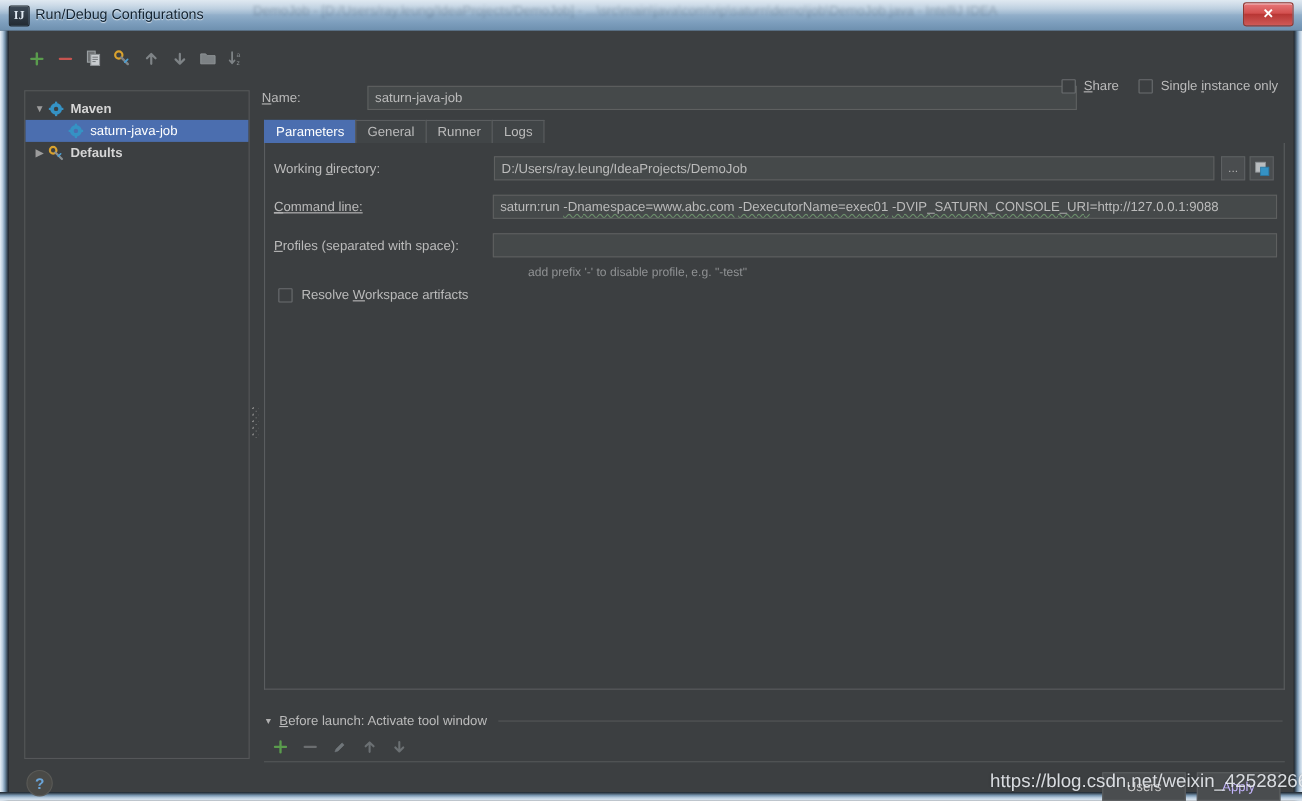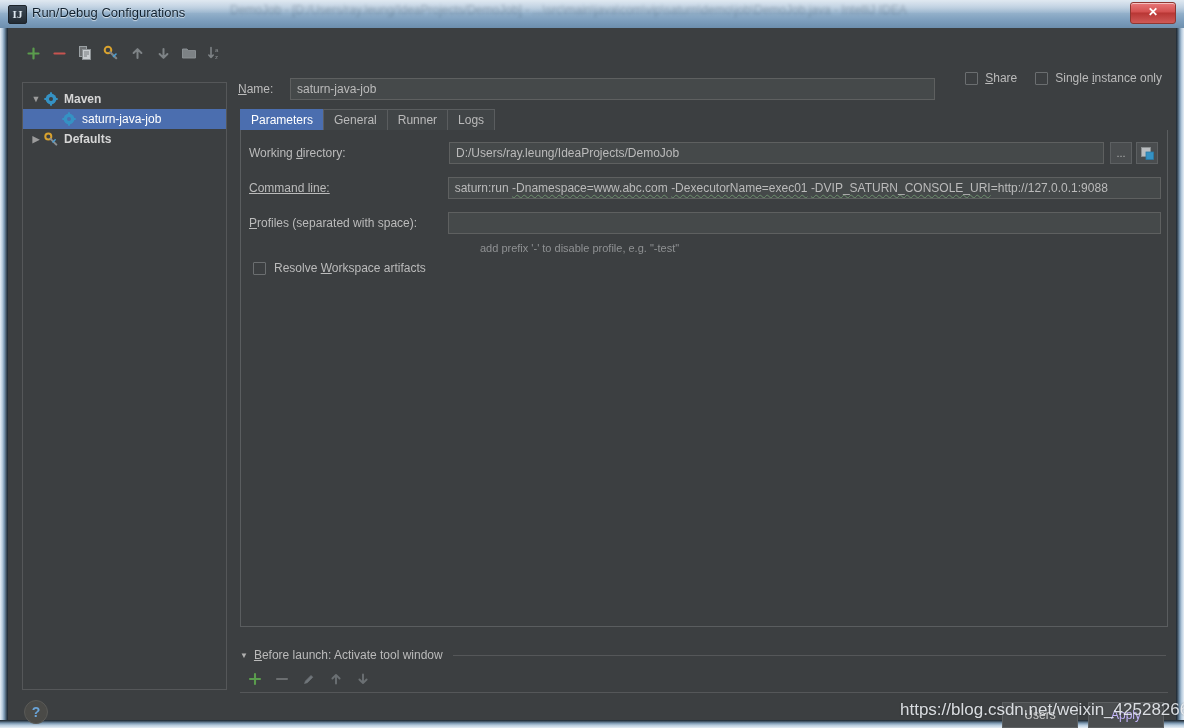--- a/index.html
+++ b/index.html
@@ -144,21 +144,21 @@
     background-image:
       radial-gradient(circle 0.7px at 1px 1px, #8d8d8d 99%, transparent 100%),
       radial-gradient(circle 0.7px at 4px 4px, #8d8d8d 99%, transparent 100%);
     background-size: 6px 6px;
   }
 
   
   .name-row {
     position: absolute; left: 230px; top: 42px;
     width: 930px; height: 38px;
-    display: flex; align-items: center;
+    display: flex; align-items: center; gap: 44px;
   }
   .name-label { font-size: 12px; color: #bbbbbb; width: 52px; }
   .text-input {
     background: #45494a;
     border: 1px solid #5e6060;
     box-sizing: border-box;
     color: #bbbbbb;
     font-size: 12px;
     font-family: "Liberation Sans", sans-serif;
     padding: 2px 6px;

